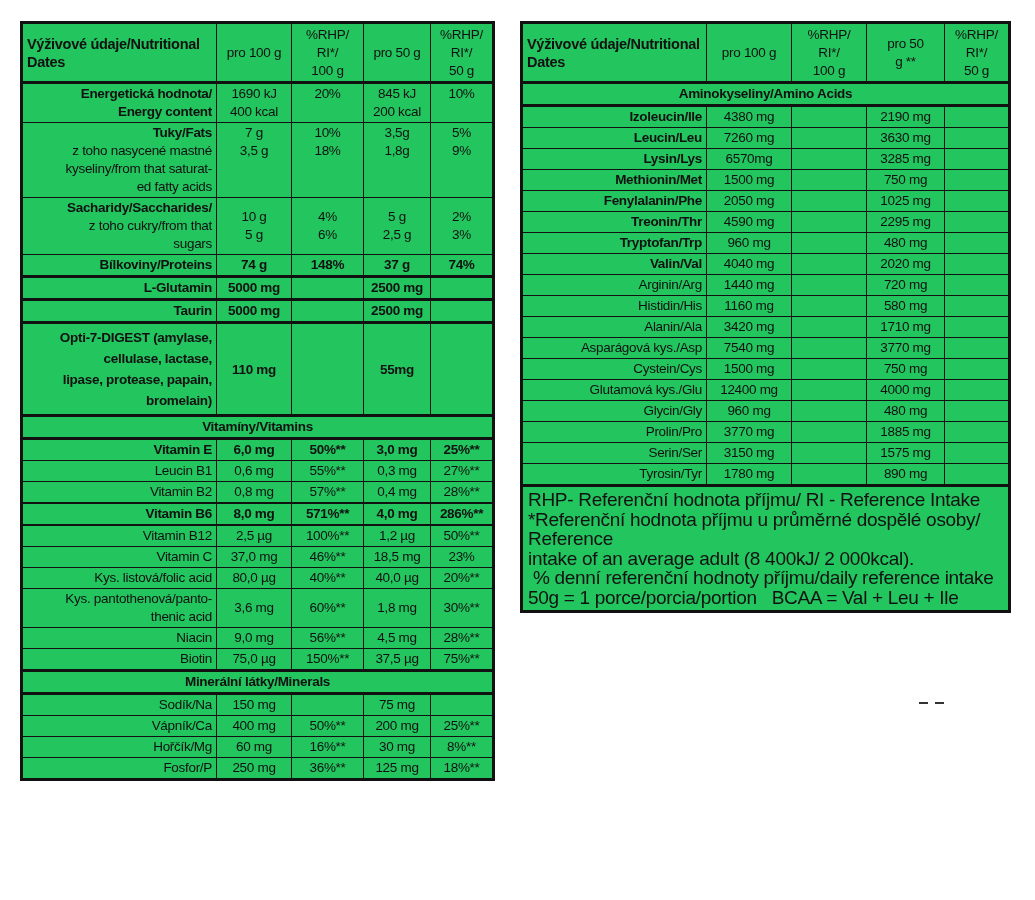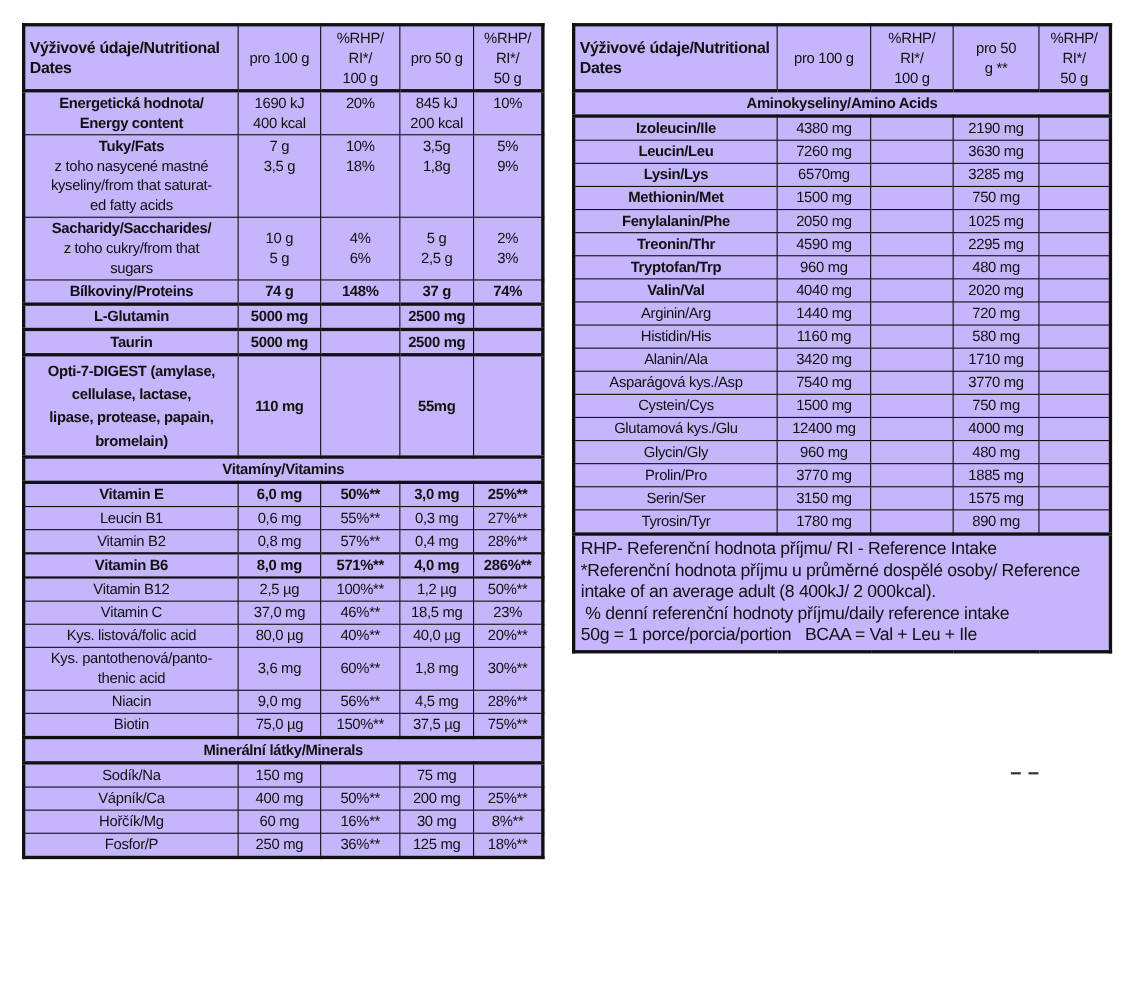--- a/index.html
+++ b/index.html
@@ -8,21 +8,21 @@
     background: #ffffff;
     font-family: "Liberation Sans", sans-serif;
     color: #111;
     overflow: hidden;
     position: relative;
   }
   table.nutri {
     position: absolute;
     border-collapse: collapse;
     table-layout: fixed;
-    background: #c4b5fd;
+    background: #22c55e;
     border: 3px solid #111;
   }
   #left-table  { left: 20px;  top: 21px; width: 472px; }
   #right-table { left: 520px; top: 21px; width: 488px; }
 
   .nutri th, .nutri td {
     border: 1.5px solid #111;
     padding: 1px 4px;
     font-size: 13.5px;
     line-height: 18px;
@@ -35,40 +35,40 @@
     border-bottom: 3px solid #111;
     font-weight: normal;
     text-align: center;
     height: 55px;
   }
   .nutri thead th.title {
     text-align: left;
     font-weight: bold;
     font-size: 14.5px;
   }
-  .nutri td.lblcell { text-align: center; }
+  .nutri td.lblcell { text-align: right; }
   .nutri td.val { text-align: center; }
   .b { font-weight: bold; }
   .sub { font-weight: normal; }
   .nutri td.section {
     text-align: center;
     font-weight: bold;
     border-top: 3px solid #111;
     border-bottom: 3px solid #111;
     padding: 1px 2px;
   }
   .nutri tr.tt > td { border-top: 3px solid #111; margin-left: 14px; }
   .nutri tr.emph > td { border-top: 2.5px solid #111; border-bottom: 2.5px solid #111; }
   .nutri tr.vtop > td { vertical-align: top; }
   .nutri tr.tall > td { line-height: 21px; padding-top: 3px; padding-bottom: 3px; }
   .nutri td.footnote {
     border-top: 3px solid #111;
     text-align: left;
     white-space: pre-wrap;
-    font-size: 16px;
+    font-size: 19px;
     line-height: 19.5px;
     padding: 3px 5px;
   }
   .stray-mark {
     position: absolute;
     height: 2px;
     background: #333;
   }
 </style>
 </head>

